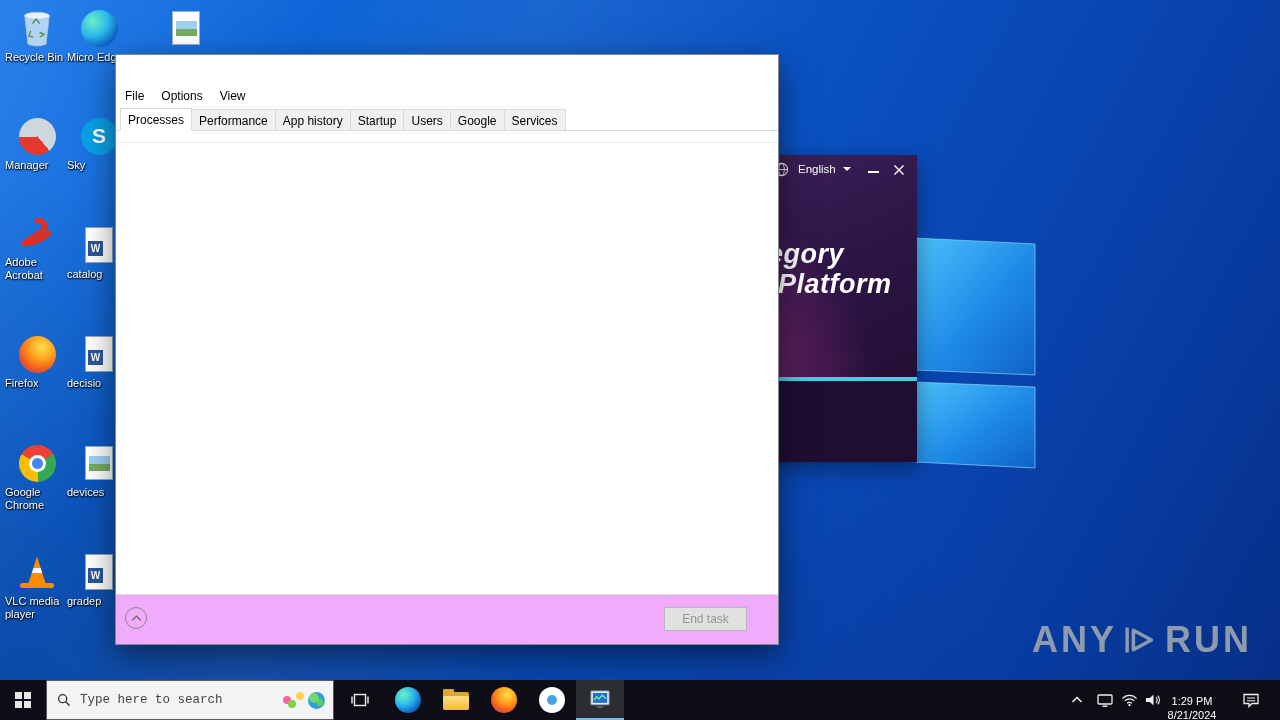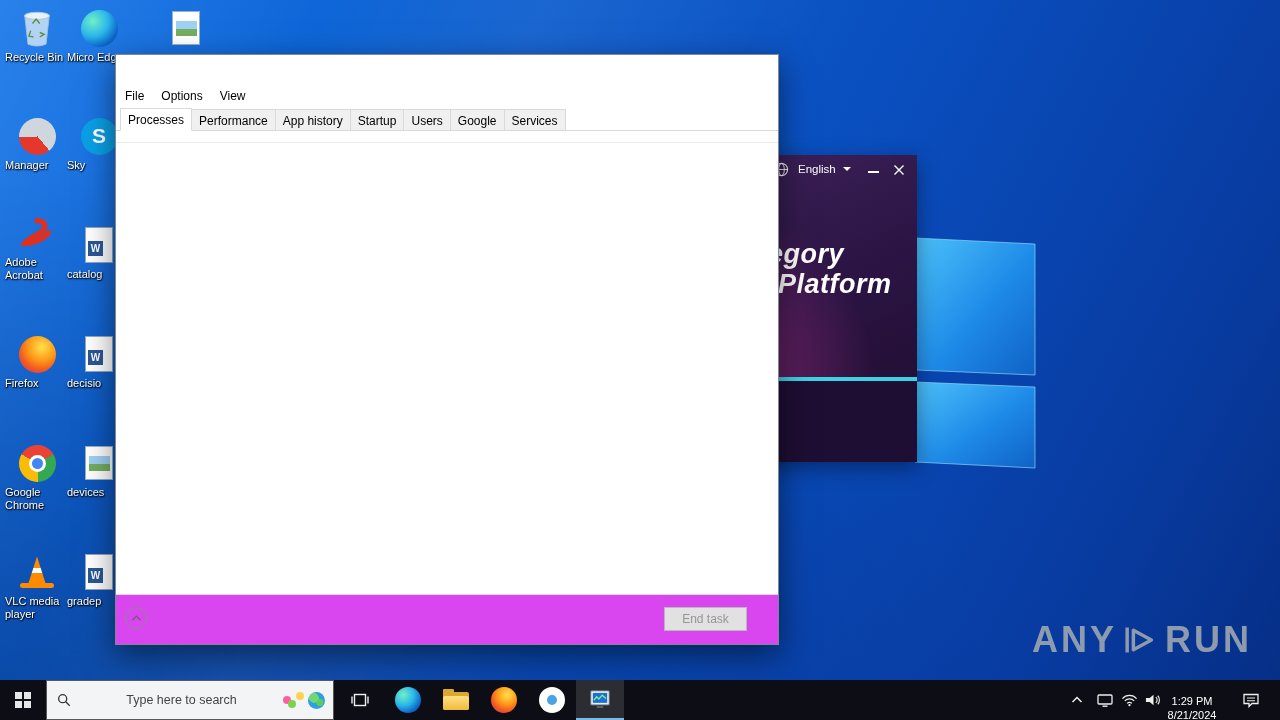--- a/index.html
+++ b/index.html
@@ -76,34 +76,34 @@
   .tm-btn { width:45px; height:28px; display:flex; align-items:center; justify-content:center; }
   .gl-min { width:10px; height:1px; background:#000; }
   .gl-max { width:9px; height:9px; border:1px solid #000; }
   .tm-menubar { position:absolute; top:28px; left:0; right:0; height:25px; display:flex; align-items:center; gap:17px; padding-left:9px; background:#fff; }
   .tm-tabs { position:absolute; top:53px; left:0; right:0; height:23px; display:flex; align-items:flex-end; padding-left:4px;
     border-bottom:1px solid #d9d9d9; background:#fff; }
   .tm-tab { padding:4px 7px; height:21px; background:#f0f0f0; border:1px solid #d9d9d9; border-bottom:none; margin-right:-1px; white-space:nowrap; }
   .tm-tab.active { background:#fff; height:23px; margin-bottom:-1px; border-bottom:1px solid #fff; position:relative; z-index:2; }
   .tm-content { position:absolute; top:76px; left:0; right:0; bottom:50px; background:#fff; }
   .tm-content::before { content:""; position:absolute; top:11px; left:0; right:0; border-top:1px solid #ececec; }
-  .tm-footer { position:absolute; left:0; right:0; bottom:0; height:50px; background:#d946ef; border-top:1px solid #dcdcdc; }
+  .tm-footer { position:absolute; left:0; right:0; bottom:0; height:50px; background:#f0abfc; border-top:1px solid #dcdcdc; }
   .tm-collapse { position:absolute; left:9px; top:12px; width:22px; height:22px; border:1px solid #8a8a8a; border-radius:50%;
     display:flex; align-items:center; justify-content:center; }
   .tm-endtask { position:absolute; left:548px; top:12px; width:83px; height:24px; background:#e1e1e1;
     border:1px solid #b8b8b8; color:#969696; font-size:12px; font-family:inherit; }
 
   
   .taskbar { left:0; top:680px; width:1280px; height:40px; background:#0d0d15; color:#eee; }
   .tb-start { position:absolute; left:0; top:0; width:46px; height:40px; display:flex; align-items:center; justify-content:center; }
   .win4 { display:grid; grid-template-columns:7px 7px; grid-template-rows:7px 7px; gap:2px; }
   .win4 div { background:#e6e6e6; }
   .tb-search { position:absolute; left:46px; top:0; width:288px; height:40px; background:#f3f4f6; border:1px solid #56585c;
     display:flex; align-items:center; padding:0 8px 0 10px; }
-  .tb-search input { flex:1; border:none; outline:none; background:transparent; font-size:12.5px; color:#333; font-family:Liberation Sans, sans-serif; margin-left:9px;text-align:center; }
+  .tb-search input { flex:1; border:none; outline:none; background:transparent; font-size:12.5px; color:#333; font-family:Liberation Mono, monospace; margin-left:9px; }
   .tb-search input::placeholder { color:#444; }
   .sb-art { display:flex; align-items:center; gap:4px; }
   .dotc { width:8px; height:8px; border-radius:50%; }
   .earth { width:17px; height:17px; border-radius:50%;
     background: radial-gradient(circle at 35% 35%, #6fd96f 0 30%, transparent 31%),
                 radial-gradient(circle at 70% 62%, #5ecb5e 0 22%, transparent 23%), #2f9fe0; }
   .tb-app { position:absolute; top:0; width:48px; height:40px; display:flex; align-items:center; justify-content:center; }
   .tb-app.active { background:rgba(255,255,255,.13); border-bottom:2px solid #76b9ed; }
   .tb-circle { width:26px; height:26px; border-radius:50%; }
   .circle-white { background:#fff; position:relative; }

